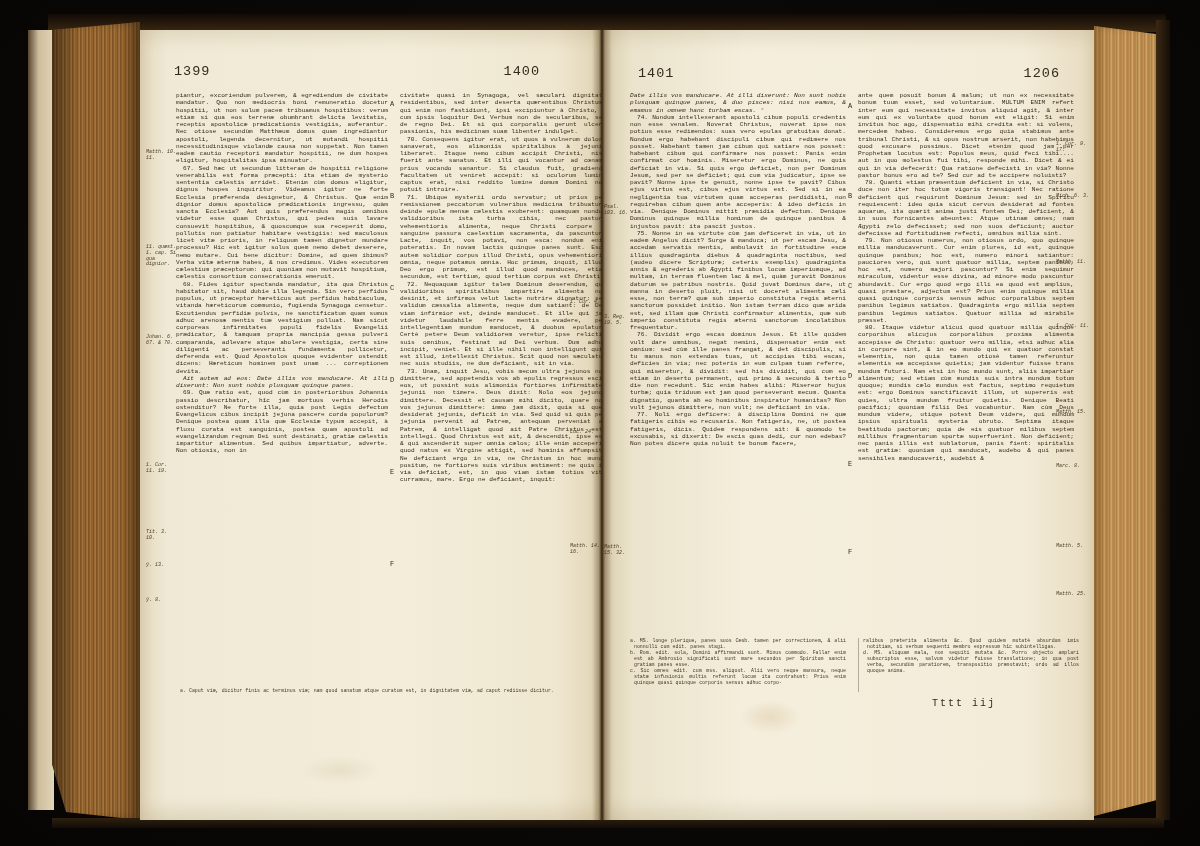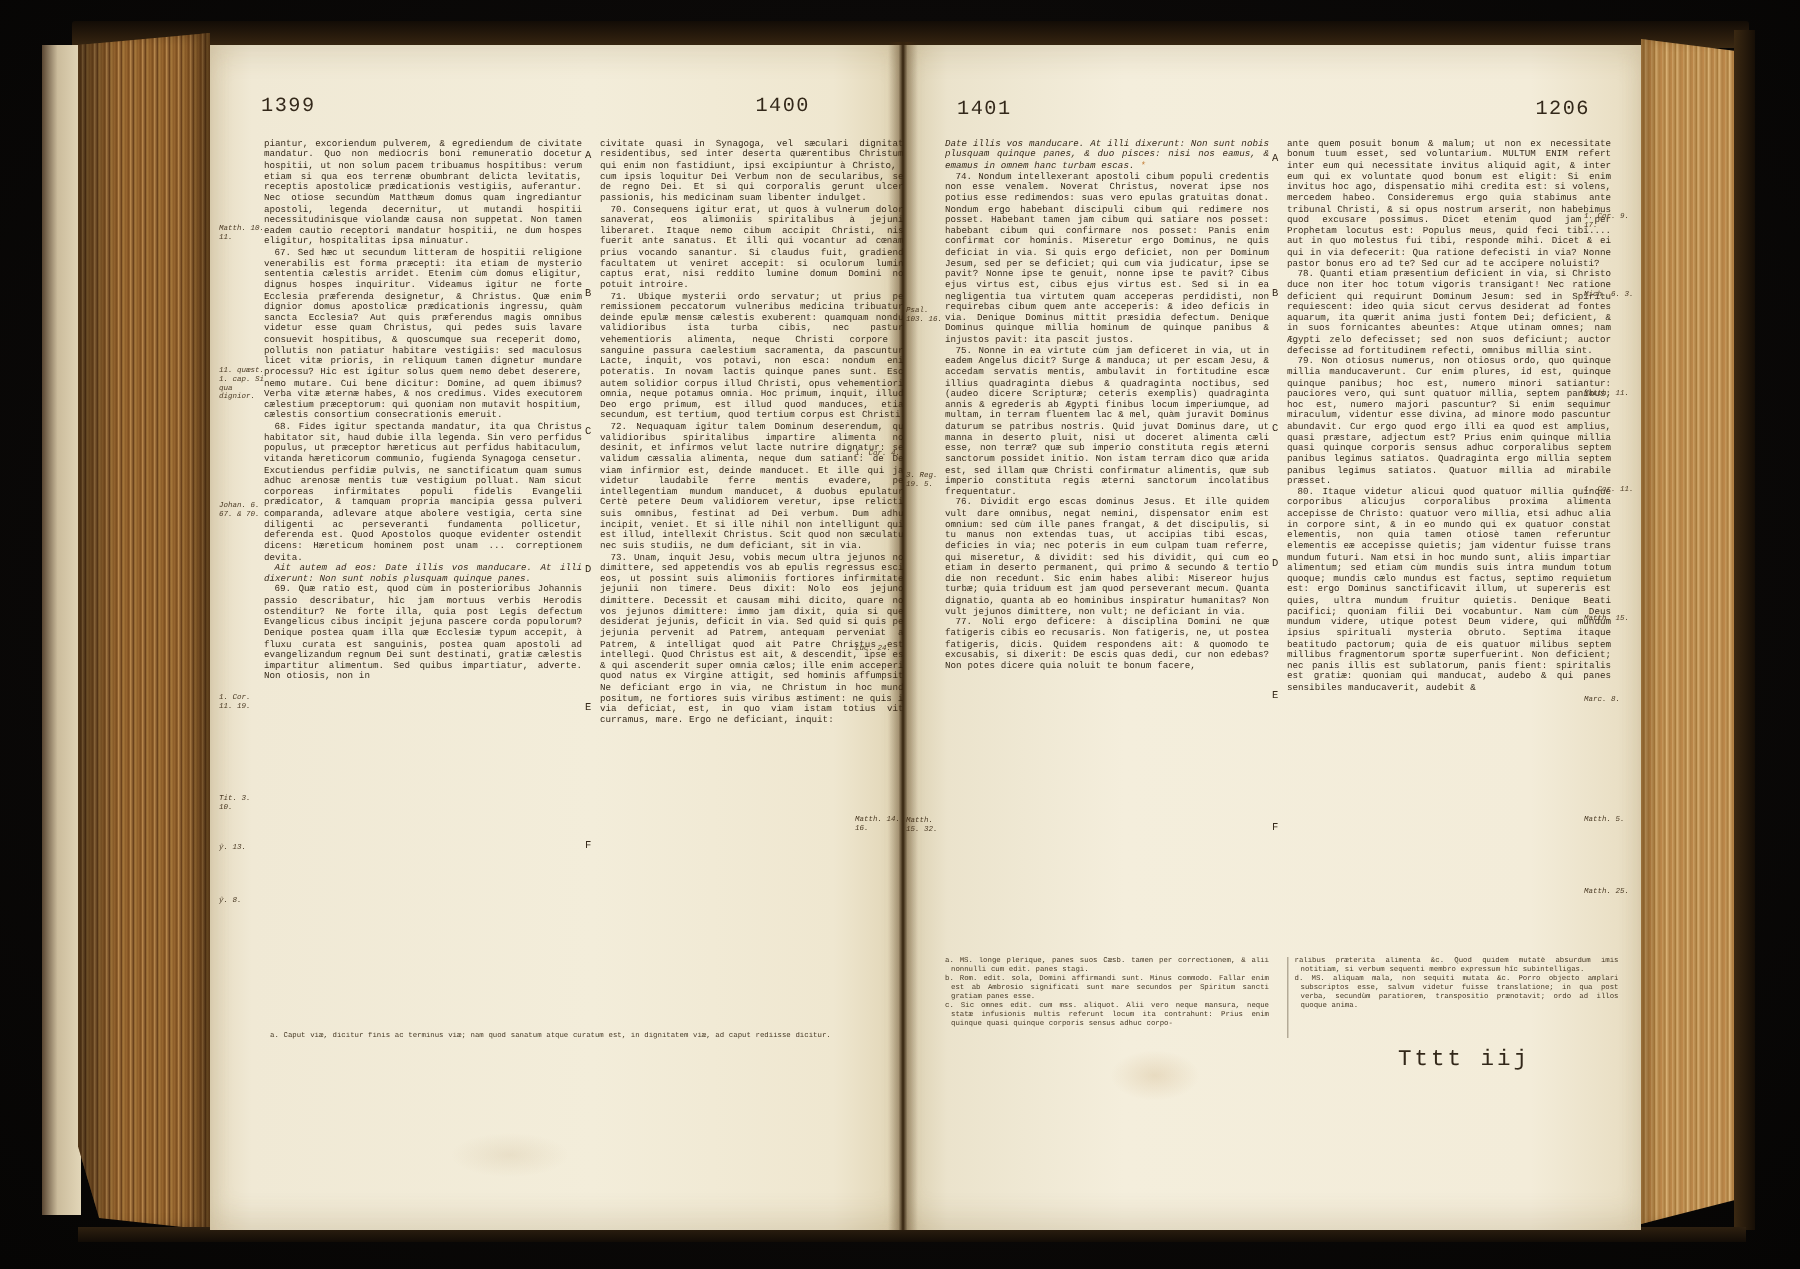--- a/index.html
+++ b/index.html
@@ -44,21 +44,21 @@
   .para{margin:0;font-size:6.15px;line-height:1.18;text-align:justify;text-indent:7px;
     word-spacing:.2px;}
   .para.c{text-indent:0;}
   .para.i{font-style:italic;text-indent:7px;}
   .para.ic{font-style:italic;text-indent:0;}
   .para.fn{font-size:4.9px;line-height:1.22;text-indent:-4px;padding-left:4px;color:#453723;}
   
   .mnote{position:absolute;left:0;width:100%;font-size:5px;line-height:1.15;font-style:italic;color:#4a3a24;}
   .notes{position:absolute;}
   .colletter{position:absolute;left:0;font-size:7px;color:#36291a;font-style:normal;}
-  .sig{position:absolute;font-size:15px;letter-spacing:2px;color:#33281a;}
+  .sig{position:absolute;font-size:10px;letter-spacing:2px;color:#33281a;}
   .starmark{color:#c1772e;}
   
   .stain{position:absolute;border-radius:50%;pointer-events:none;}
   .s1{left:740px;top:700px;width:60px;height:34px;background:radial-gradient(ellipse,rgba(170,120,50,.16),rgba(170,120,50,0) 70%);}
   .s2{left:300px;top:755px;width:80px;height:30px;background:radial-gradient(ellipse,rgba(150,110,50,.10),rgba(150,110,50,0) 70%);}
   .s3{left:980px;top:120px;width:50px;height:50px;background:radial-gradient(ellipse,rgba(160,115,50,.08),rgba(160,115,50,0) 70%);}
 </style>
 </head>
 <body>
 

